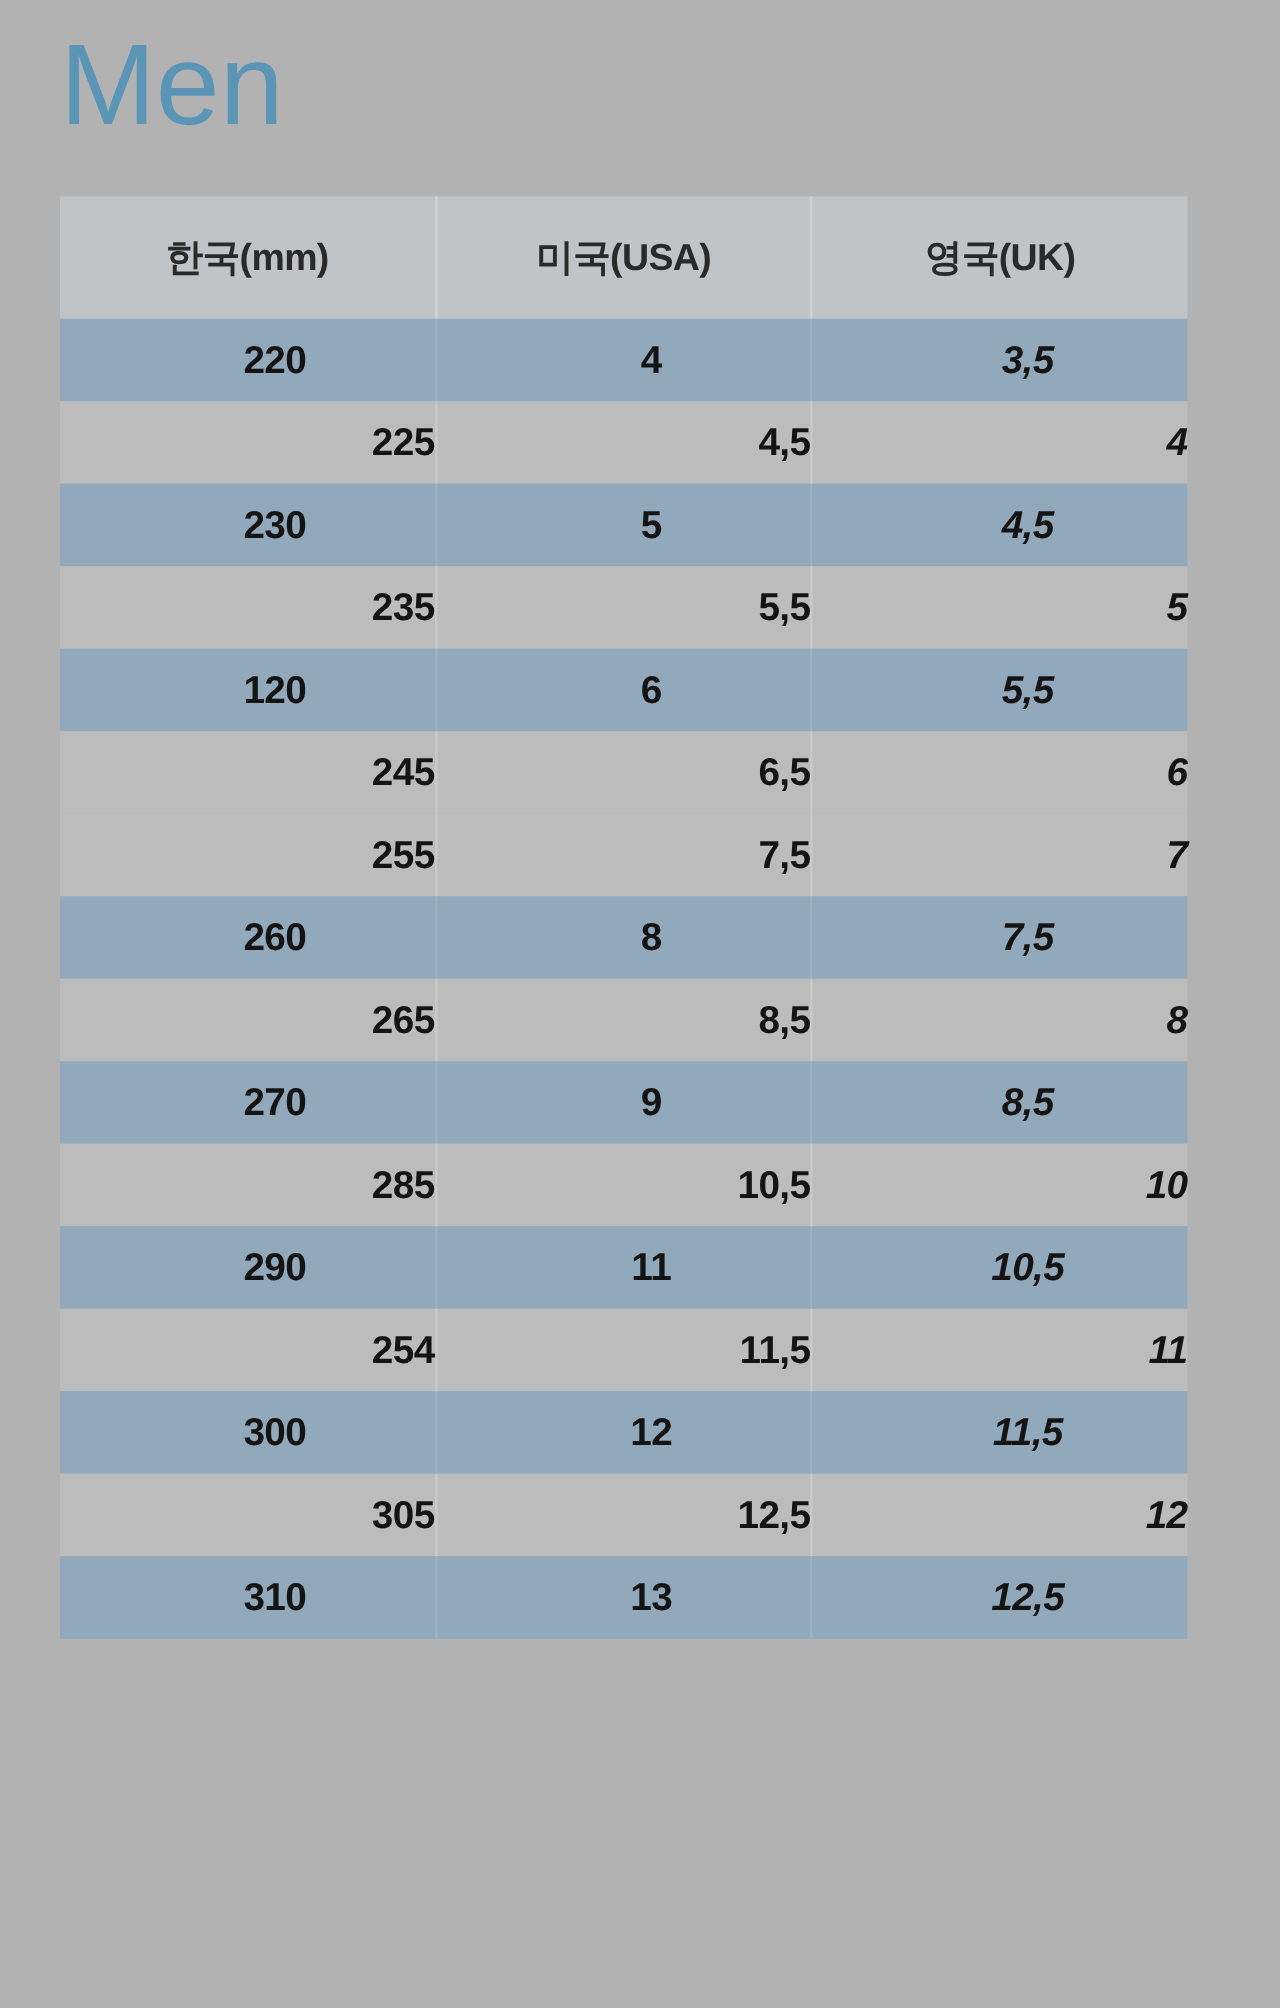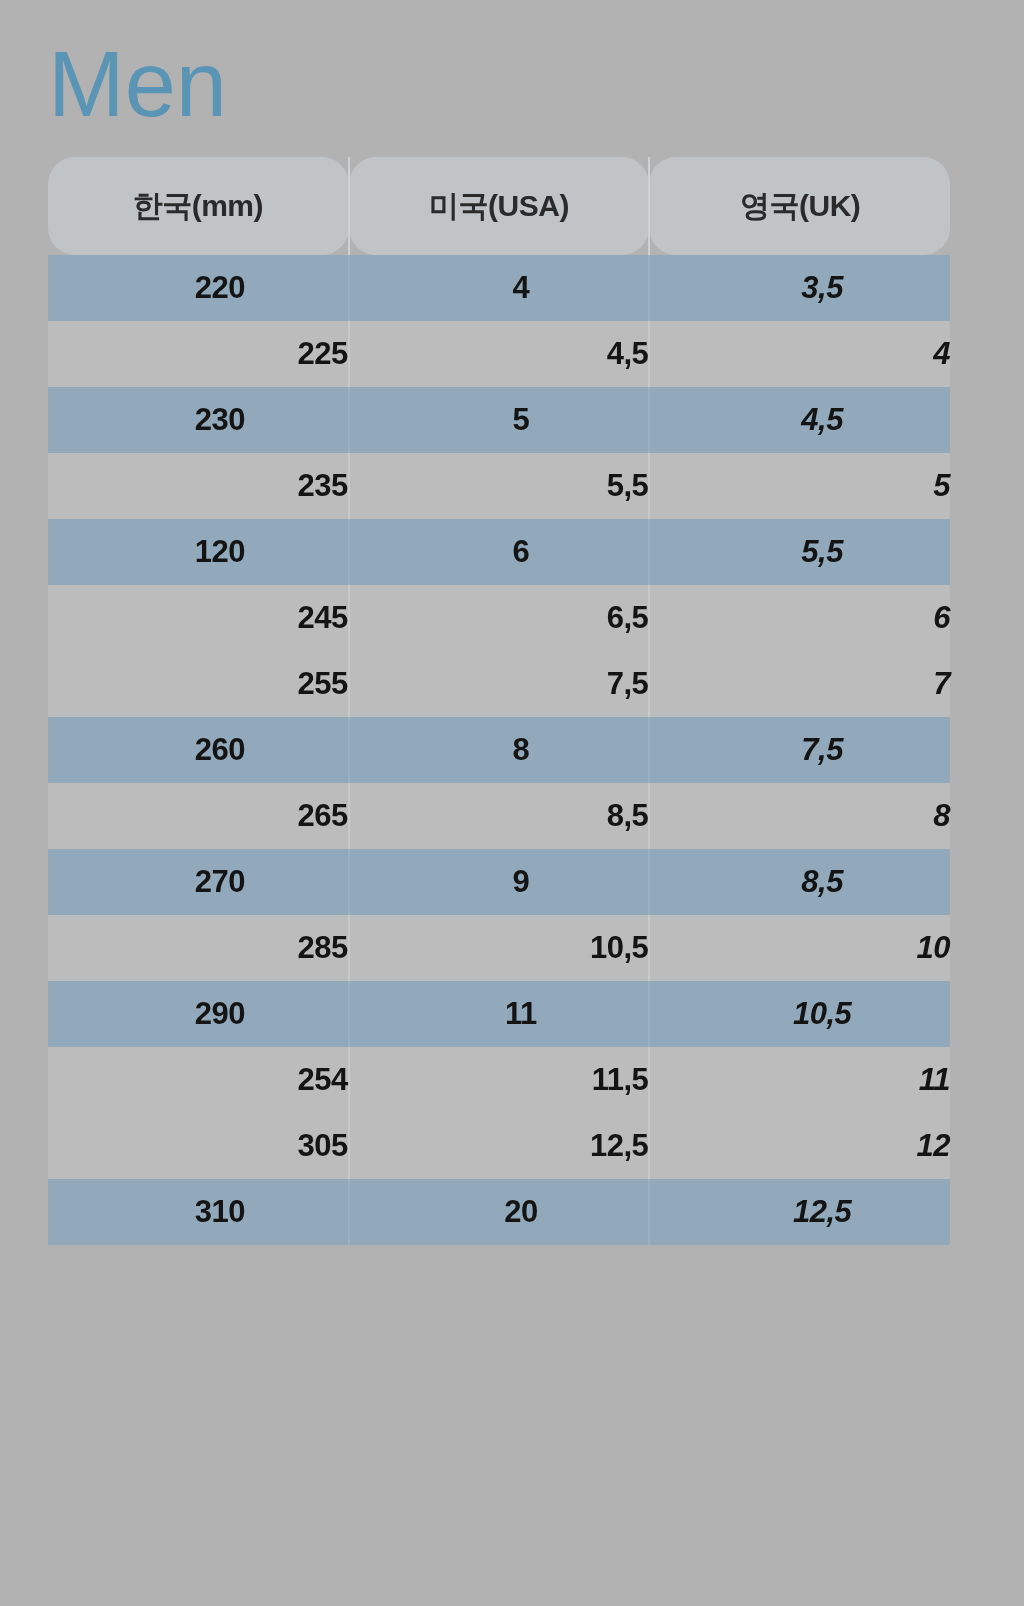--- a/index.html
+++ b/index.html
@@ -15,21 +15,21 @@
   }
   .page {
     position: relative;
     width: 1024px;
     height: 1606px;
     box-sizing: border-box;
   }
   .page-title {
     position: absolute;
     left: 48px;
-    top: 36px;
+    top: 20px;
     font-size: 92px;
     line-height: 1.05;
     font-weight: 400;
     color: #5b95b5;
     letter-spacing: 0px;
     font-family: "Liberation Sans", sans-serif;
     white-space: nowrap;
   }
   .size-table-wrap {
     position: absolute;
@@ -53,21 +53,20 @@
     margin: 0;
   }
   thead tr.header-row th {
     height: 98px;
     background: #c0c4c7;
     color: #2a2a2a;
     font-size: 30px;
     font-weight: 700;
     border-right: 2px solid #cdd2d6;
     letter-spacing: -0.5px;
-    border-radius: 27px;
   }
   thead tr.header-row th:last-child {
     border-right: none;
   }
   tbody tr.data-row {
     height: 66px;
   }
   tbody tr.row-blue td {
     background: #91a9ba;
     border-right: 2px solid #9db2c1;
@@ -173,27 +172,32 @@
           <tr class="data-row row-blue">
             <td class="cell-kr">290</td>
             <td class="cell-usa">11</td>
             <td class="cell-uk">10,5</td>
           </tr>
           <tr class="data-row row-gray">
             <td class="cell-kr">254</td>
             <td class="cell-usa">11,5</td>
             <td class="cell-uk">11</td>
           </tr>
+          <tr class="data-row row-blue">
+            <td class="cell-kr">300</td>
+            <td class="cell-usa">12</td>
+            <td class="cell-uk">11,5</td>
+          </tr>
           <tr class="data-row row-gray">
             <td class="cell-kr">305</td>
             <td class="cell-usa">12,5</td>
             <td class="cell-uk">12</td>
           </tr>
           <tr class="data-row row-blue">
             <td class="cell-kr">310</td>
-            <td class="cell-usa">20</td>
+            <td class="cell-usa">13</td>
             <td class="cell-uk">12,5</td>
           </tr>
         </tbody>
     </table>
   </div>
 
 </div>
 
 </body></html>

